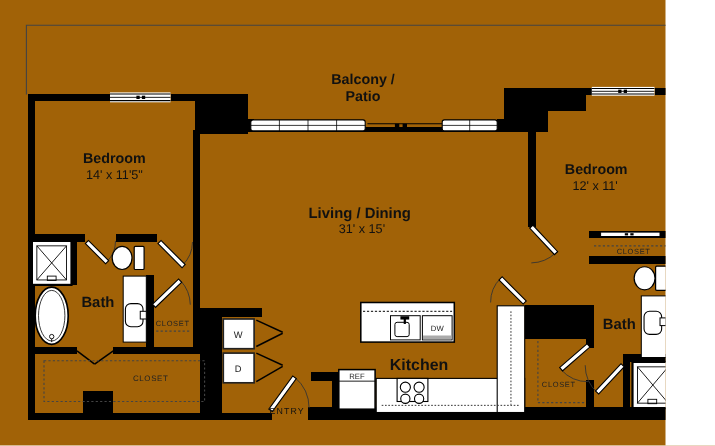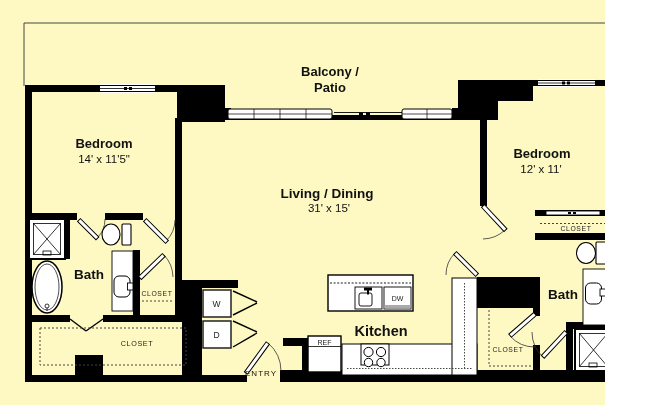--- a/index.html
+++ b/index.html
@@ -1,16 +1,16 @@
 <!DOCTYPE html>
 <html><head>
 <meta charset="utf-8">
 <style>
   html,body{margin:0;padding:0;background:#fff;}
-  #plan-wrap{position:relative;width:605px;height:405px;background:#fef9c3;overflow:hidden;
+  #plan-wrap{position:relative;width:605px;height:405px;background:#a16207;overflow:hidden;
     font-family:"Liberation Sans", sans-serif;}
   svg text{font-family:"Liberation Sans", sans-serif;fill:#111;}
   .room-label{font-weight:bold;font-size:13px;}
   .room-dims{font-size:11.5px;}
   .tiny-label{font-size:6.8px;letter-spacing:0.6px;fill:#222;}
   .appl-label{font-size:8.5px;fill:#222;}
   .appl-small{font-size:7px;fill:#222;}
 </style>
 </head>
 <body>

